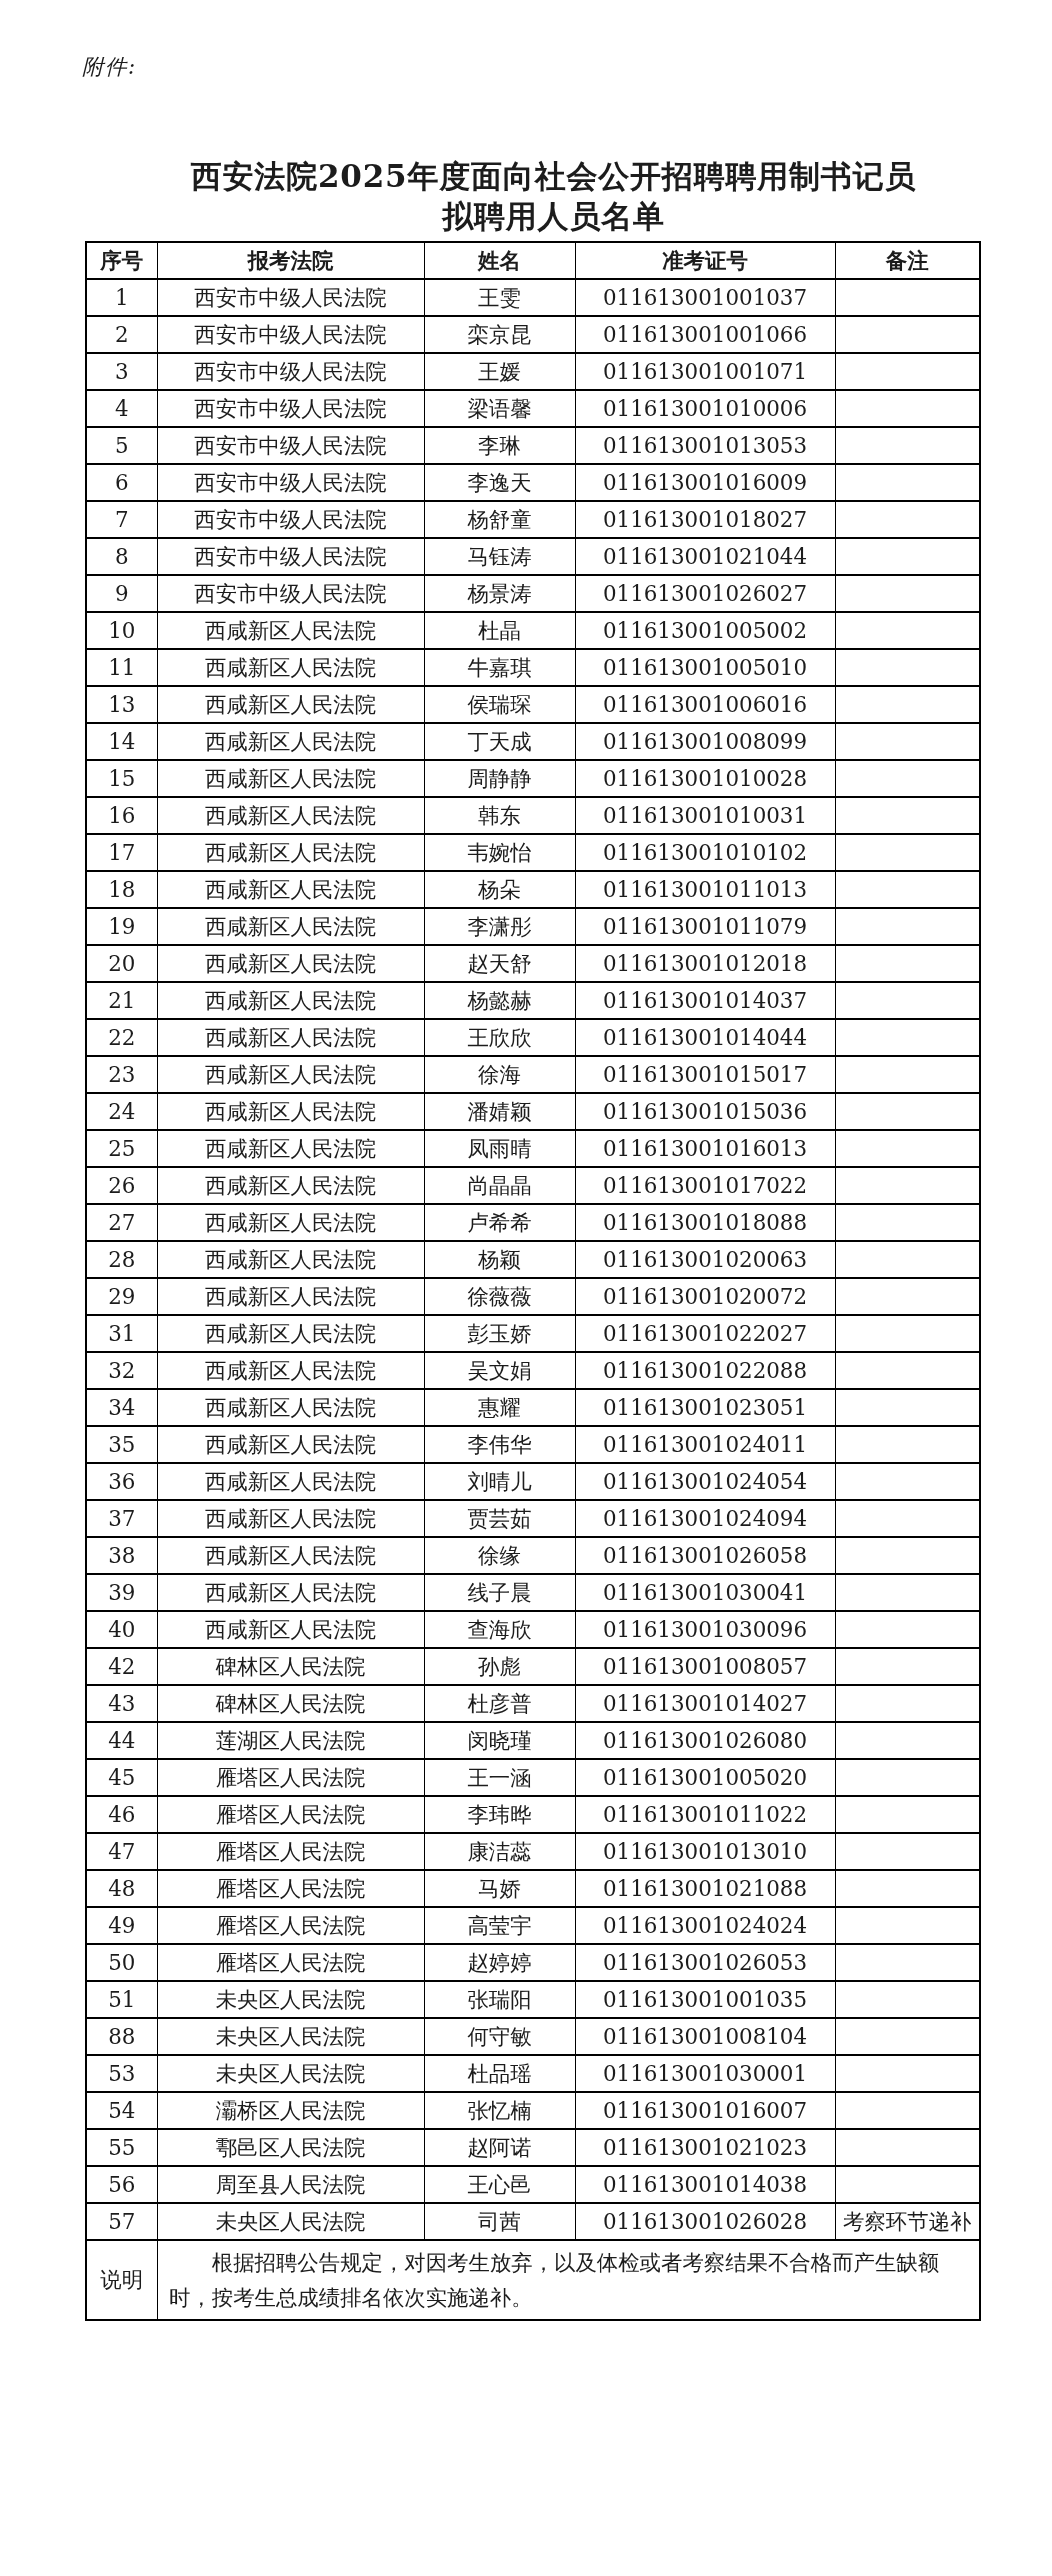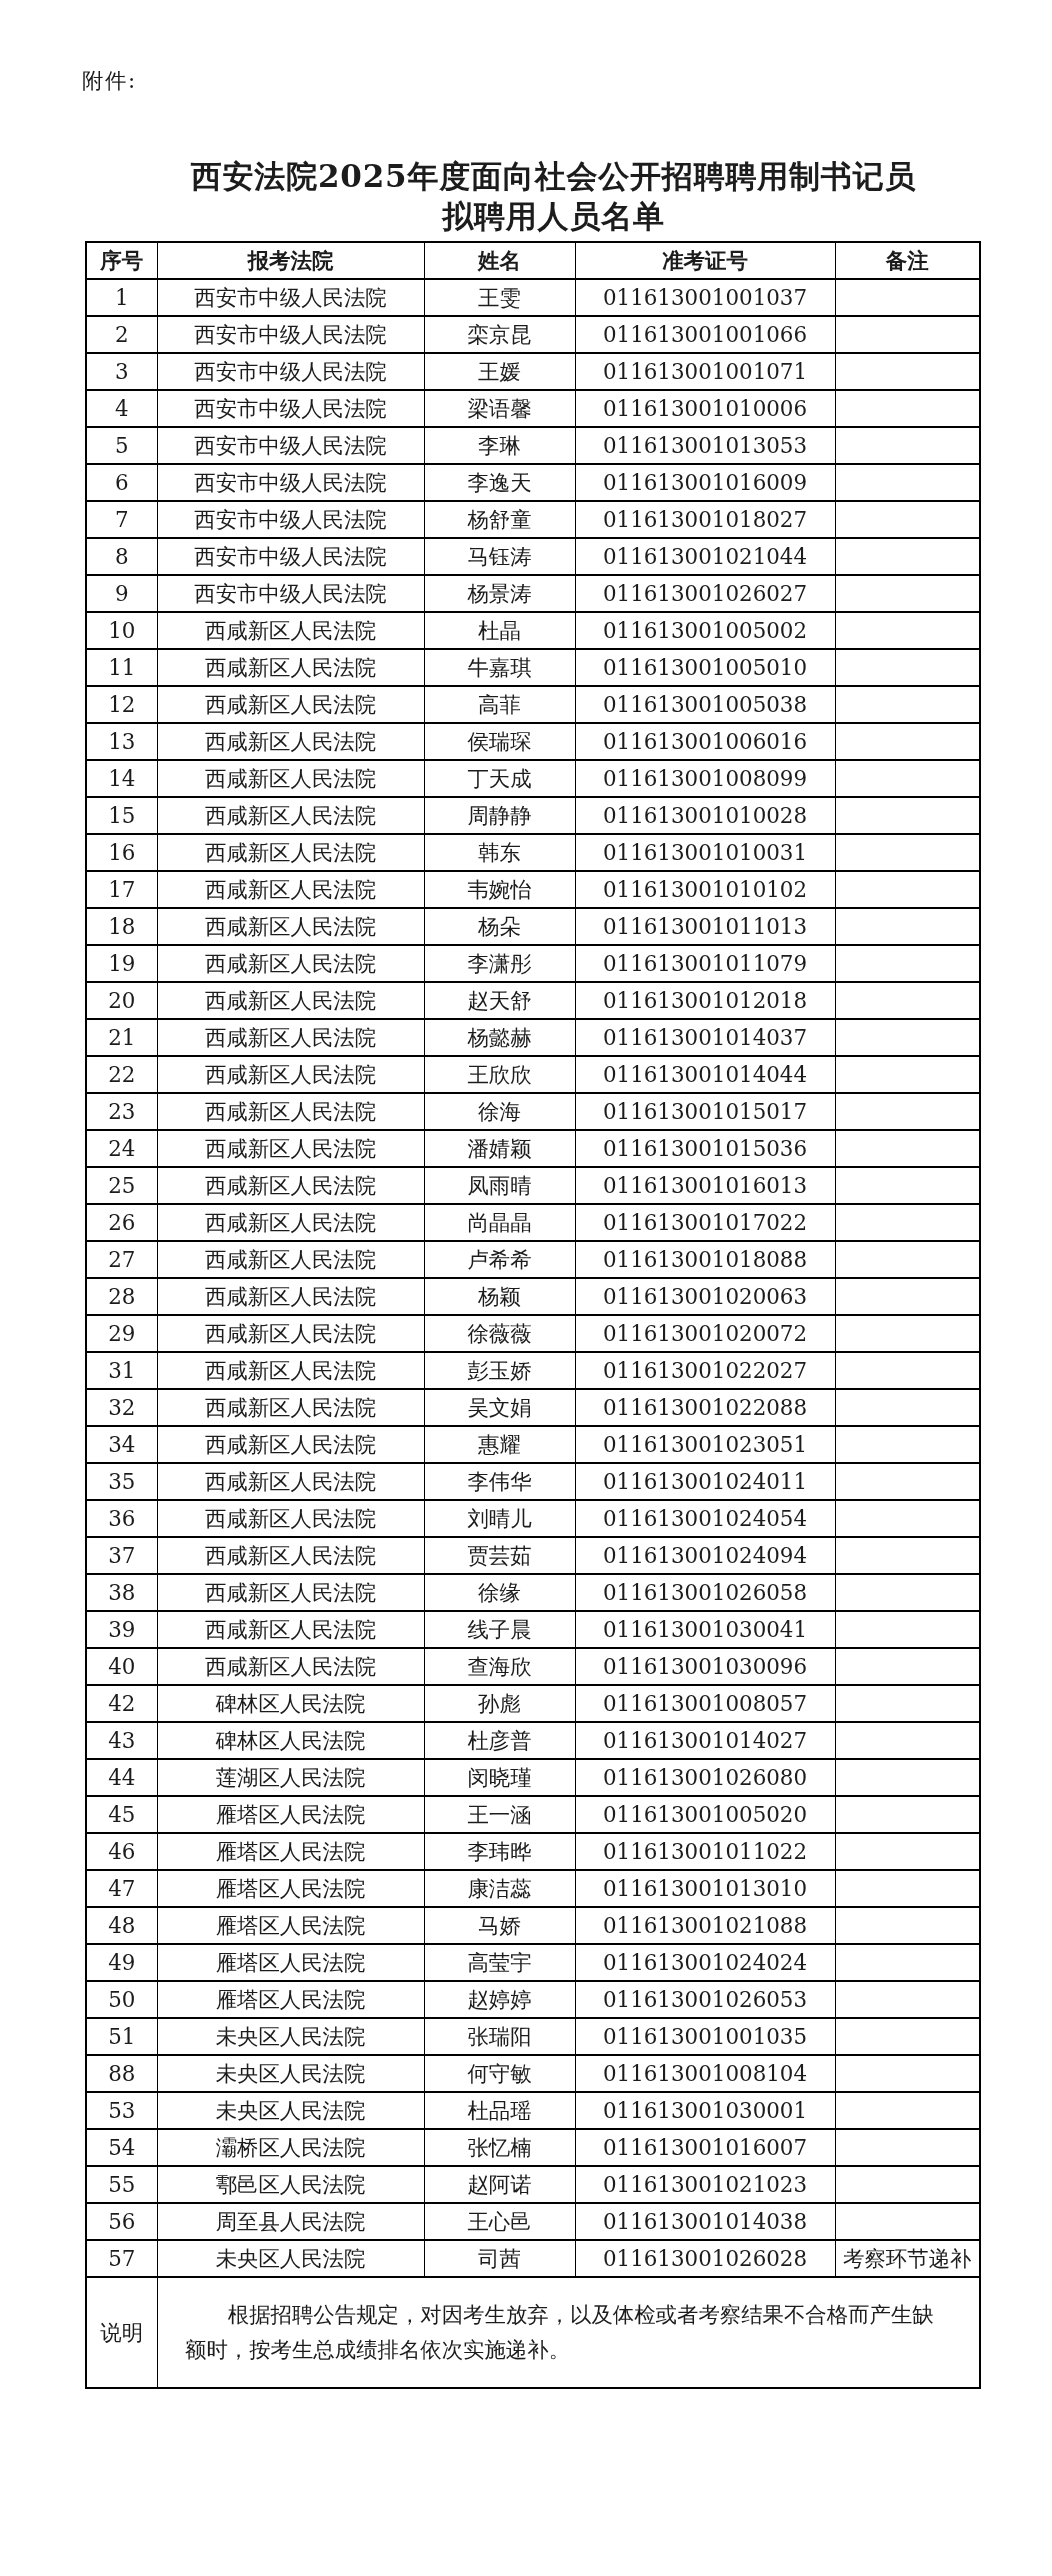--- a/index.html
+++ b/index.html
@@ -4,22 +4,22 @@
 <style>
   html,body { margin:0; padding:0; }
   body {
     width:1053px; height:2576px;
     background:#ffffff;
     color:#1c1c1c;
     font-family:"DejaVu Serif","Liberation Serif",serif;
     position:relative;
   }
   .attachment {
-    position:absolute; left:82px; top:66px;
-    font-size:21.4px; letter-spacing:1.6px;
+    position:absolute; left:82px; top:52px;
+    font-size:21.4px; letter-spacing:1.6px;font-style:italic;
   }
   .title-block {
     position:absolute; top:156px; left:0; width:1053px;
     text-align:center;
     font-size:31px; font-weight:700;
     line-height:40px;
     letter-spacing:0.8px;
     margin-left:27px;
   }
   table.roster {
@@ -43,21 +43,21 @@
   }
   .roster th { font-weight:700; }
   .roster td { font-weight:400; }
   .note-row td { height:71px; }
   td.note-cell {
     text-align:left;
     white-space:normal;
     padding:3.3px 11.5px;
   }
   .note-p {
-    margin:16px;
+    margin:0;
     font-size:21.4px;
     line-height:35px;
     text-indent:2em;
   }
 </style>
 </head>
 <body>
 
 <div class="page">
 
@@ -157,27 +157,20 @@
           <td></td>
         </tr>
         <tr>
           <td>11</td>
           <td>西咸新区人民法院</td>
           <td>牛嘉琪</td>
           <td>011613001005010</td>
           <td></td>
         </tr>
         <tr>
-          <td>12</td>
-          <td>西咸新区人民法院</td>
-          <td>高菲</td>
-          <td>011613001005038</td>
-          <td></td>
-        </tr>
-        <tr>
           <td>13</td>
           <td>西咸新区人民法院</td>
           <td>侯瑞琛</td>
           <td>011613001006016</td>
           <td></td>
         </tr>
         <tr>
           <td>14</td>
           <td>西咸新区人民法院</td>
           <td>丁天成</td>

